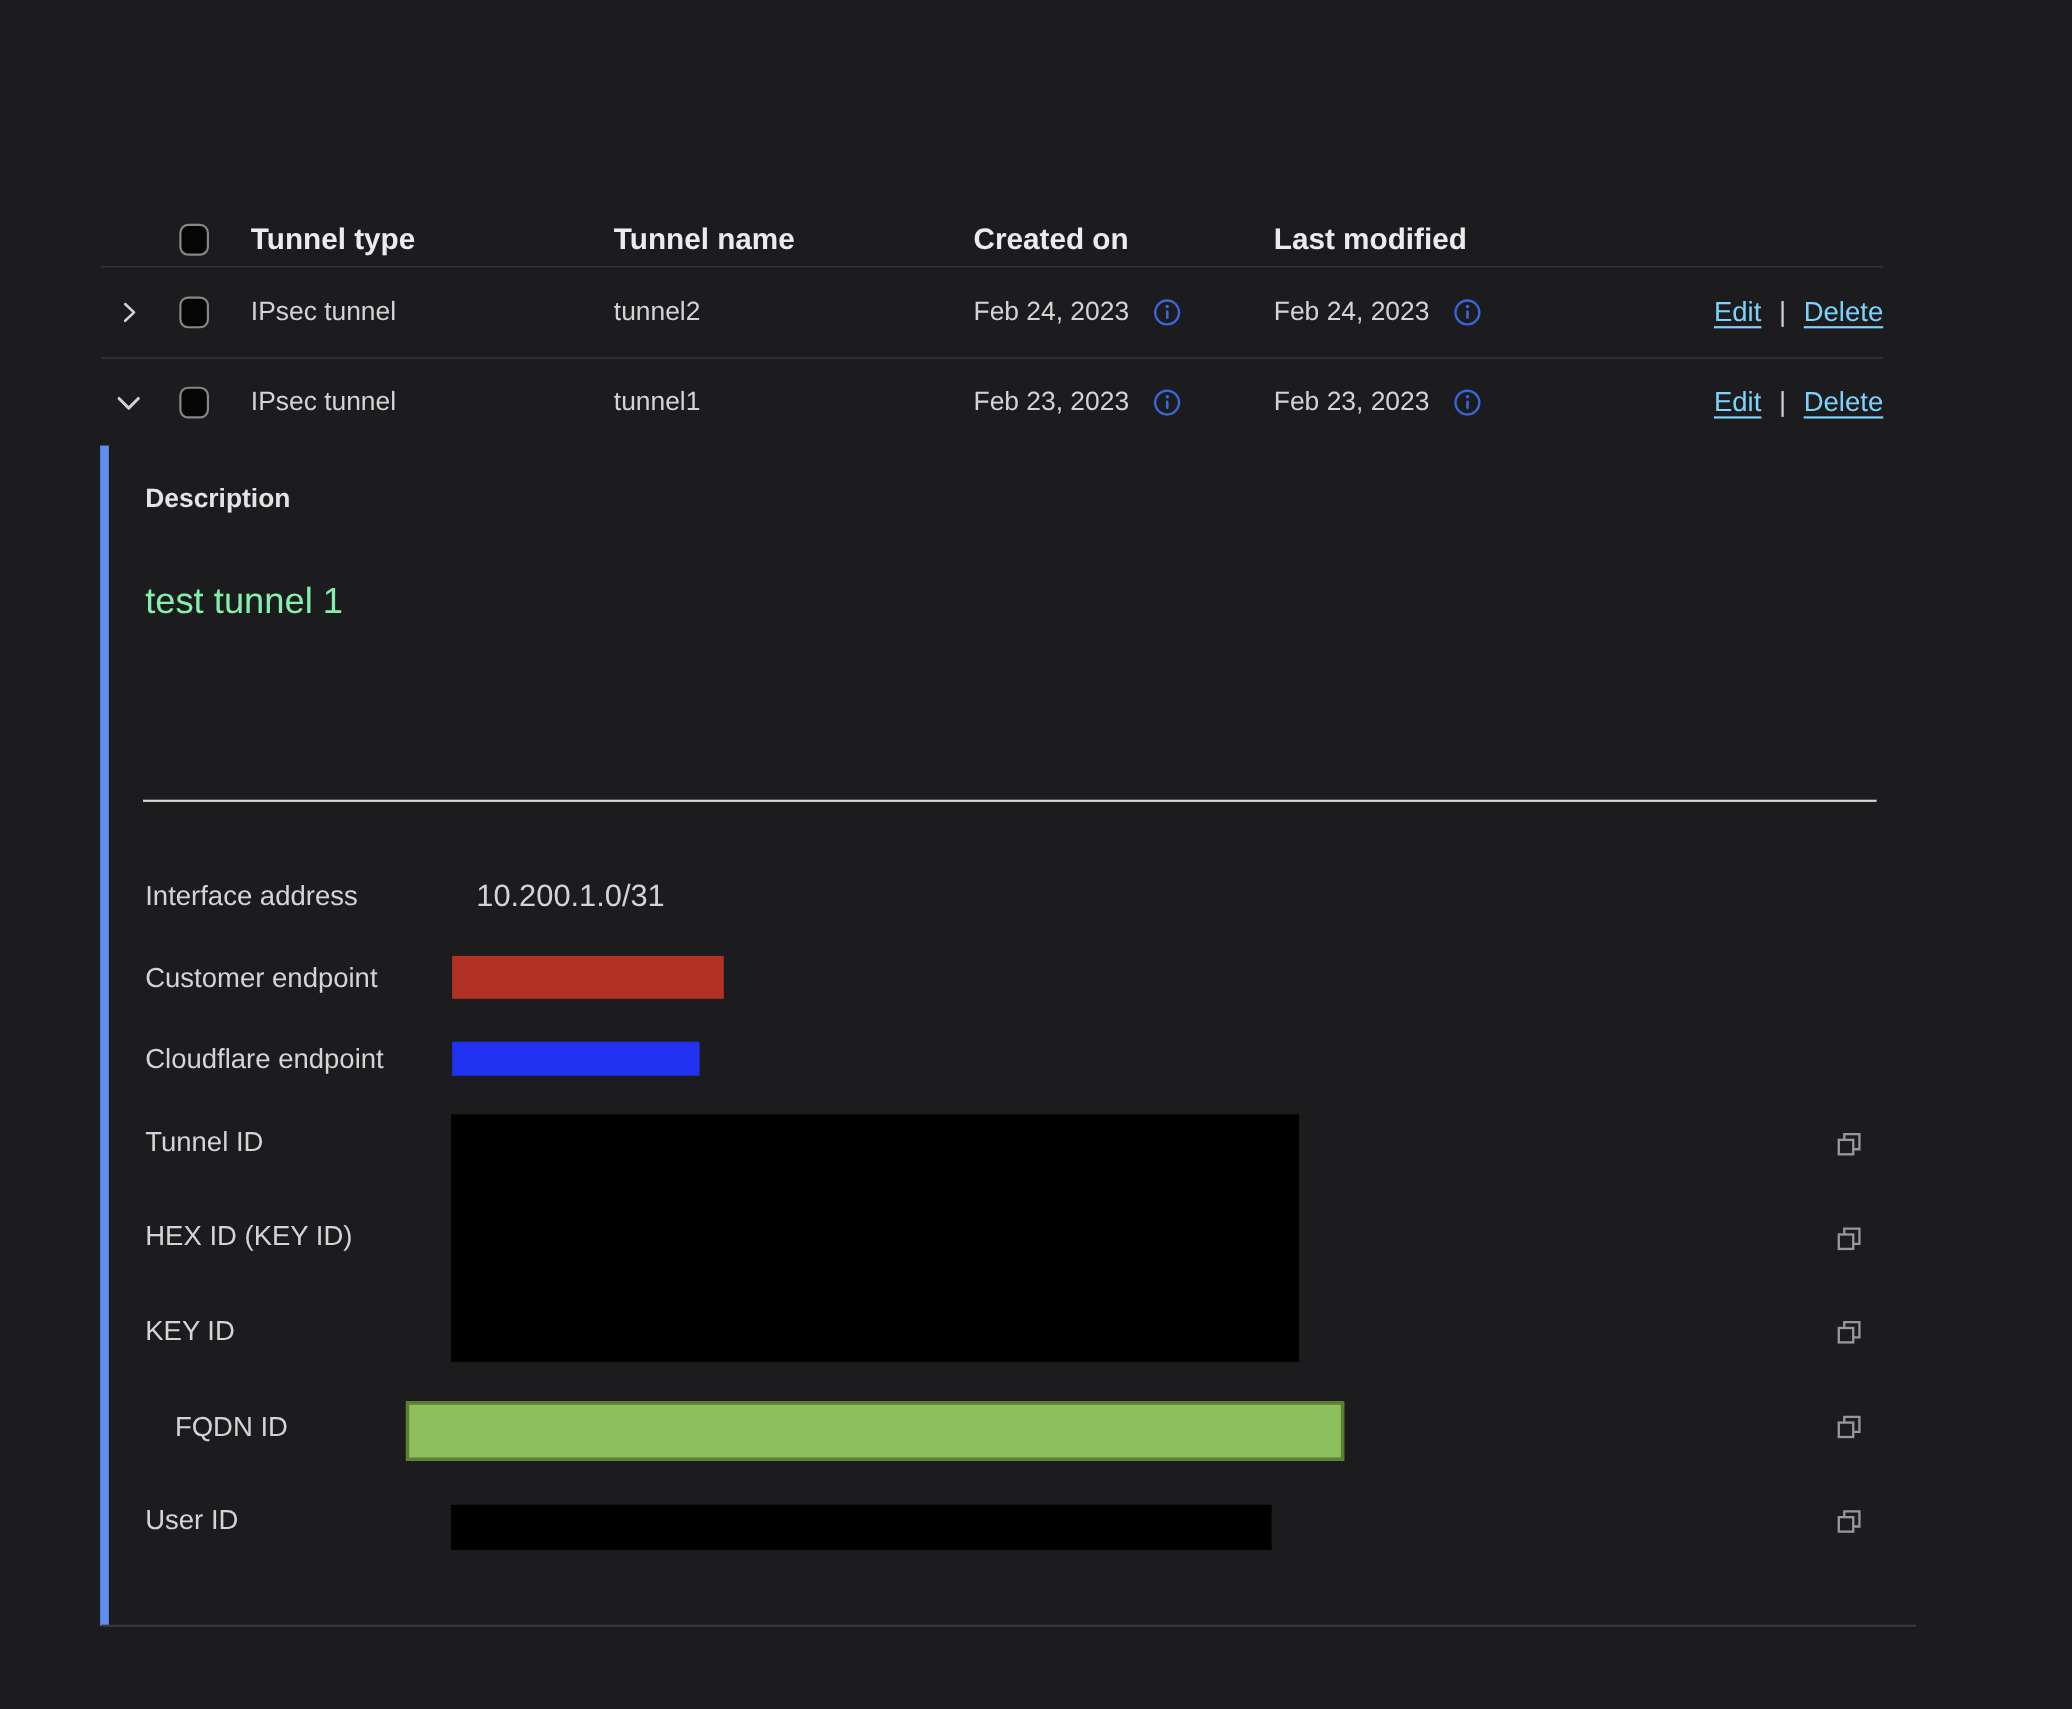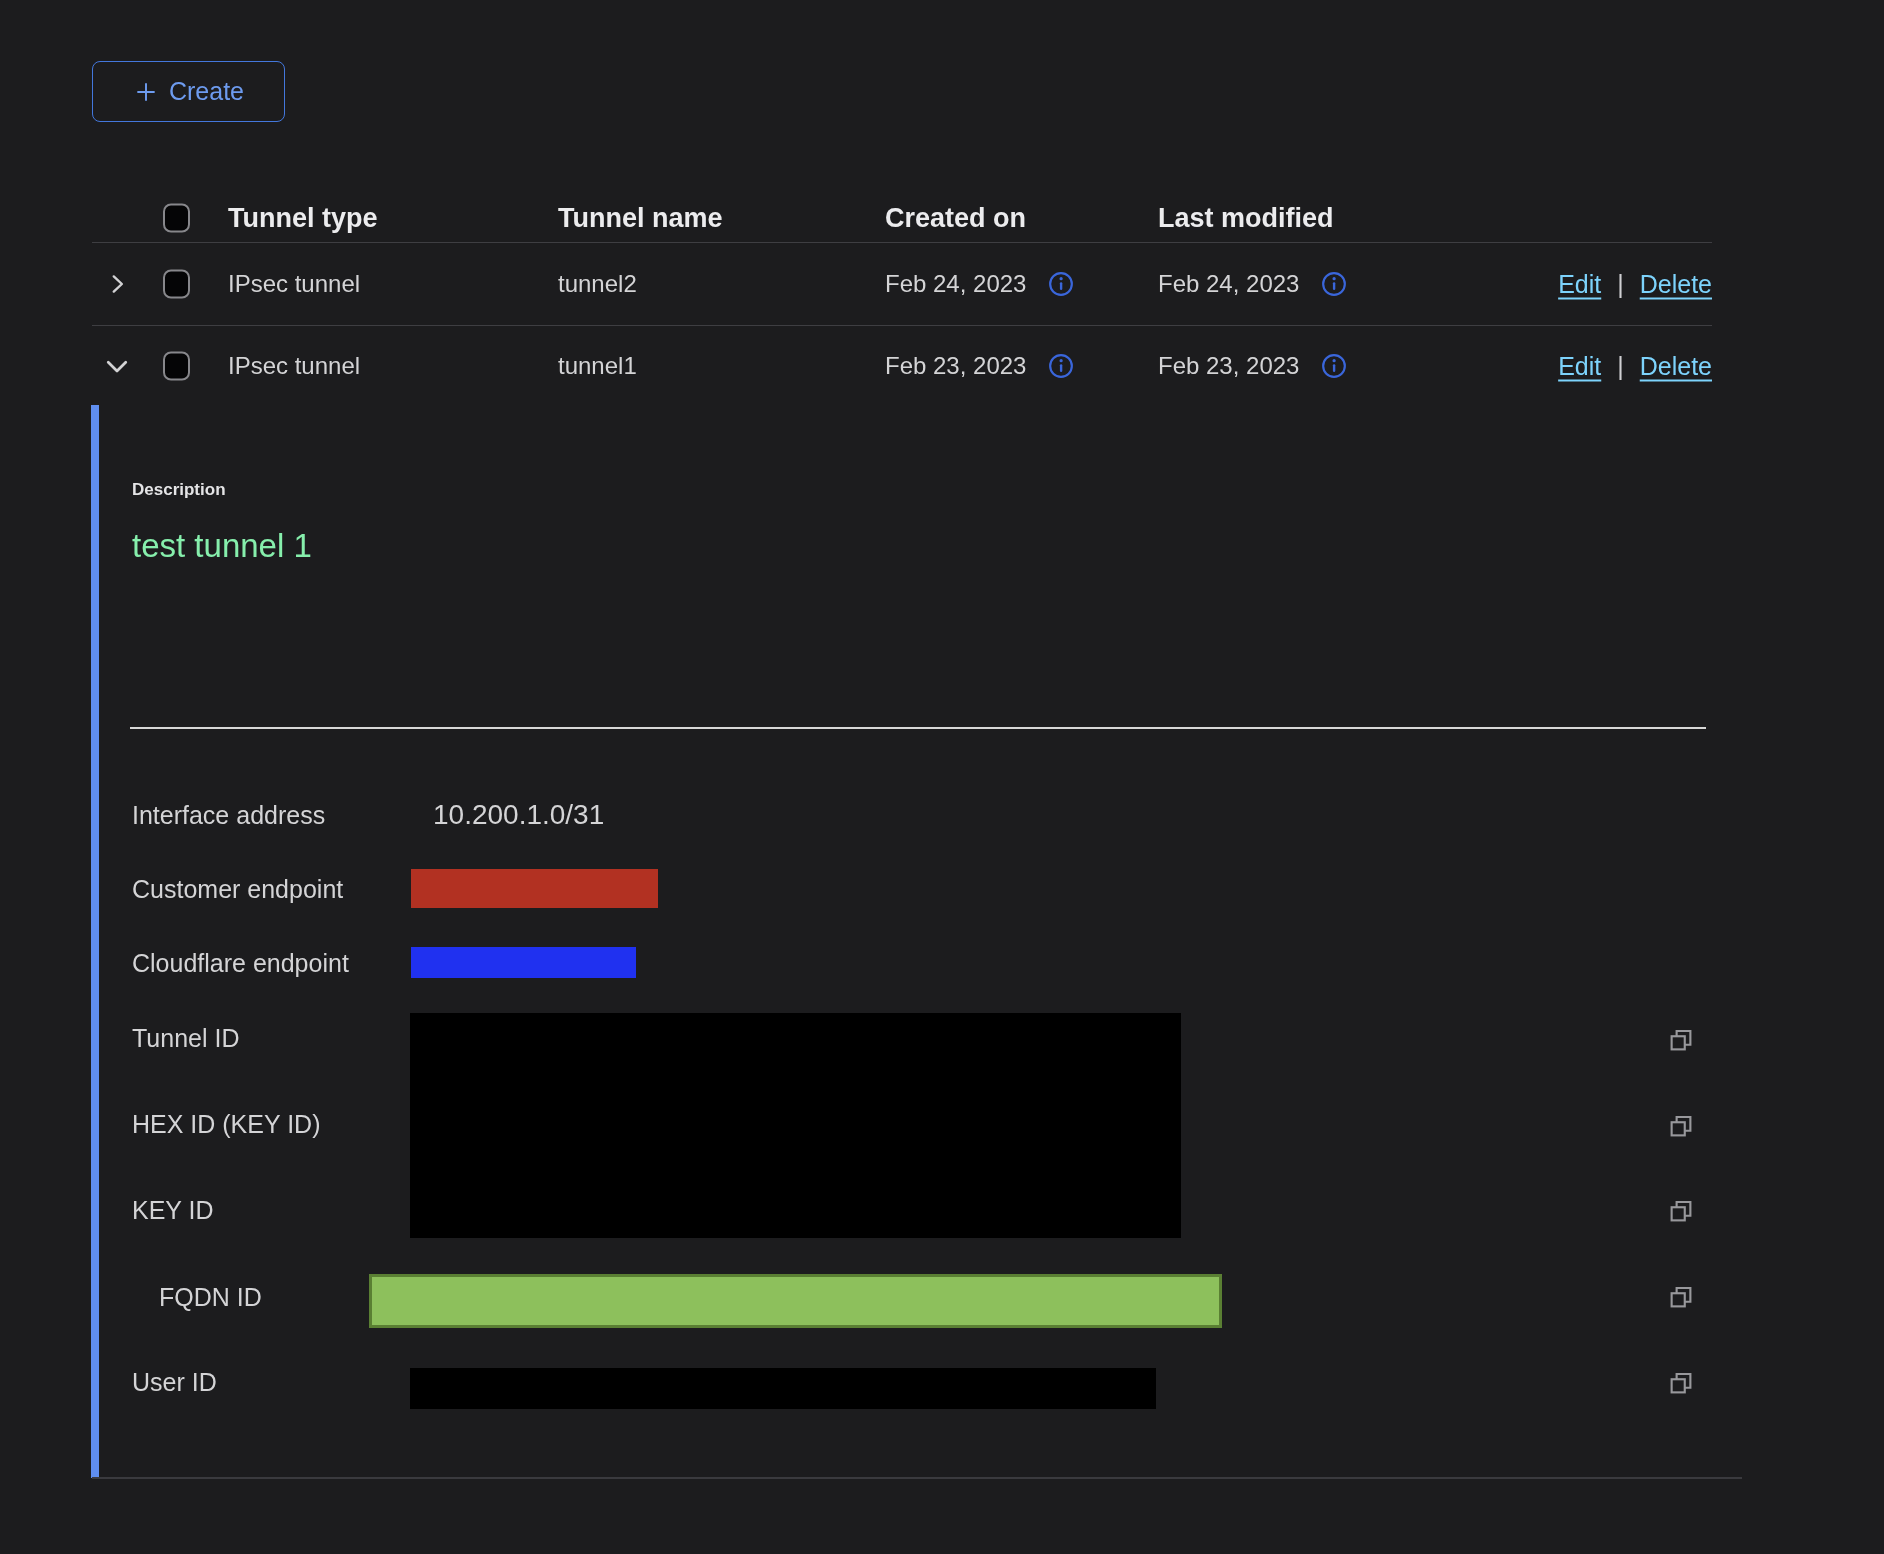--- a/index.html
+++ b/index.html
@@ -42,43 +42,35 @@
   .info{width:26px;height:26px;color:#3a66db;display:inline-flex;cursor:pointer;}
   .info svg{display:block;}
   .actions{position:absolute;right:0;top:50%;transform:translateY(-50%);
     display:flex;align-items:center;gap:16px;font-size:25px;}
   .link{color:#7dd3fc;text-decoration:underline;text-underline-offset:5px;
     text-decoration-thickness:1.5px;cursor:pointer;}
   .pipe{color:#cfcfd2;}
 
   
   .blue-strip{background:#5f8ef0;width:8px;}
-  .desc-h{font-size:17px;font-weight:600;color:#e4e4e6;margin-top:40px;}
+  .desc-h{font-size:24px;font-weight:600;color:#e4e4e6;}
   .desc-v{font-size:33px;color:#86efac;}
   .divider-light{background:#d7d7d7;height:2px;}
   .divider-dark{background:#3a3a3e;height:2px;}
   .flabel{font-size:25px;color:#d4d4d6;line-height:30px;white-space:nowrap;}
   .fvalue{font-size:28px;color:#d4d4d6;line-height:30px;white-space:nowrap;}
   .redact{box-sizing:border-box;}
   .copybtn{width:30px;height:30px;color:#98989c;cursor:pointer;background:none;border:none;padding:0;}
   .copybtn svg{display:block;}
 </style>
 </head>
 <body>
 
 <div class="page">
 
-  <button class="outline-btn abs" style="left:92px;top:61px;width:193px;height:61px;">
-    <span class="plus-icon">
-      <svg width="26" height="26" viewBox="0 0 24 24" fill="none" stroke="currentColor" stroke-width="1.8">
-        <path d="M12 4 V20 M4 12 H20"></path>
-      </svg>
-    </span>
-    <span>Create</span>
-  </button>
 
   <div class="thead abs" style="left:92px;top:193px;width:1620px;height:49px;">
     <span class="checkbox" style="left:71px;"></span>
     <span class="cell" style="left:136px;">Tunnel type</span>
     <span class="cell" style="left:466px;">Tunnel name</span>
     <span class="cell" style="left:793px;">Created on</span>
     <span class="cell" style="left:1066px;">Last modified</span>
   </div>
 
   <div class="trow abs" style="left:92px;top:242px;width:1620px;height:83px;">

